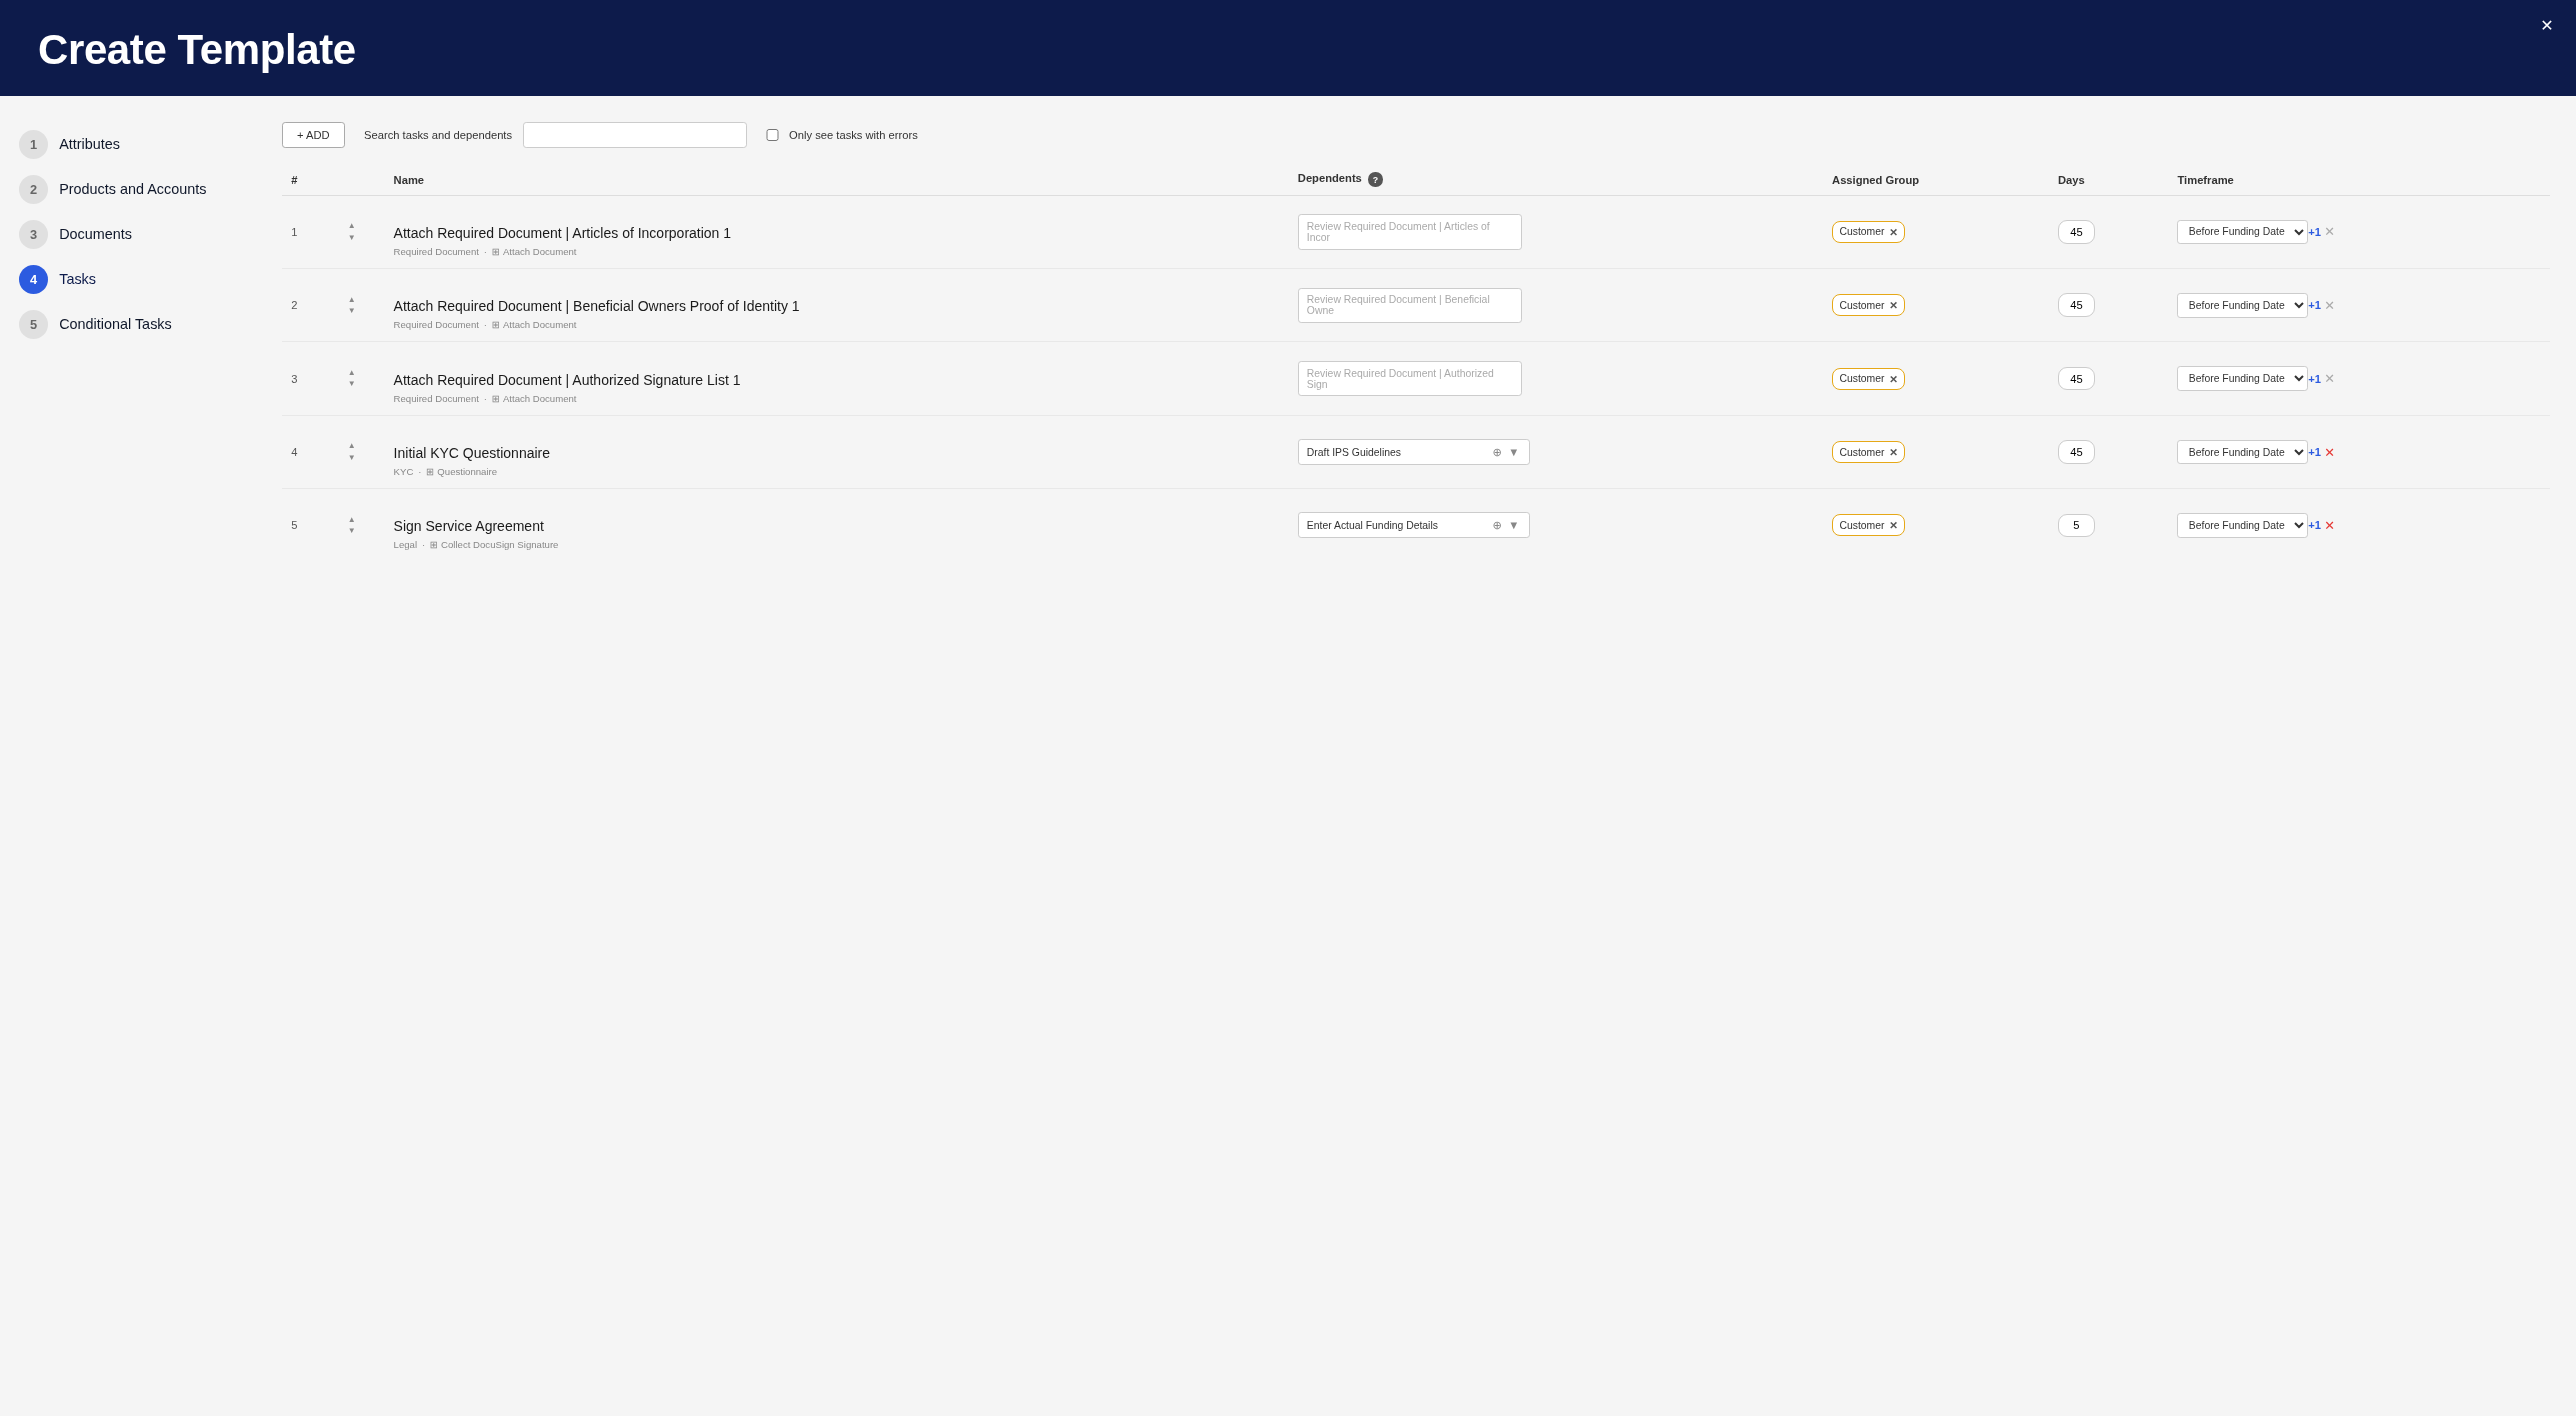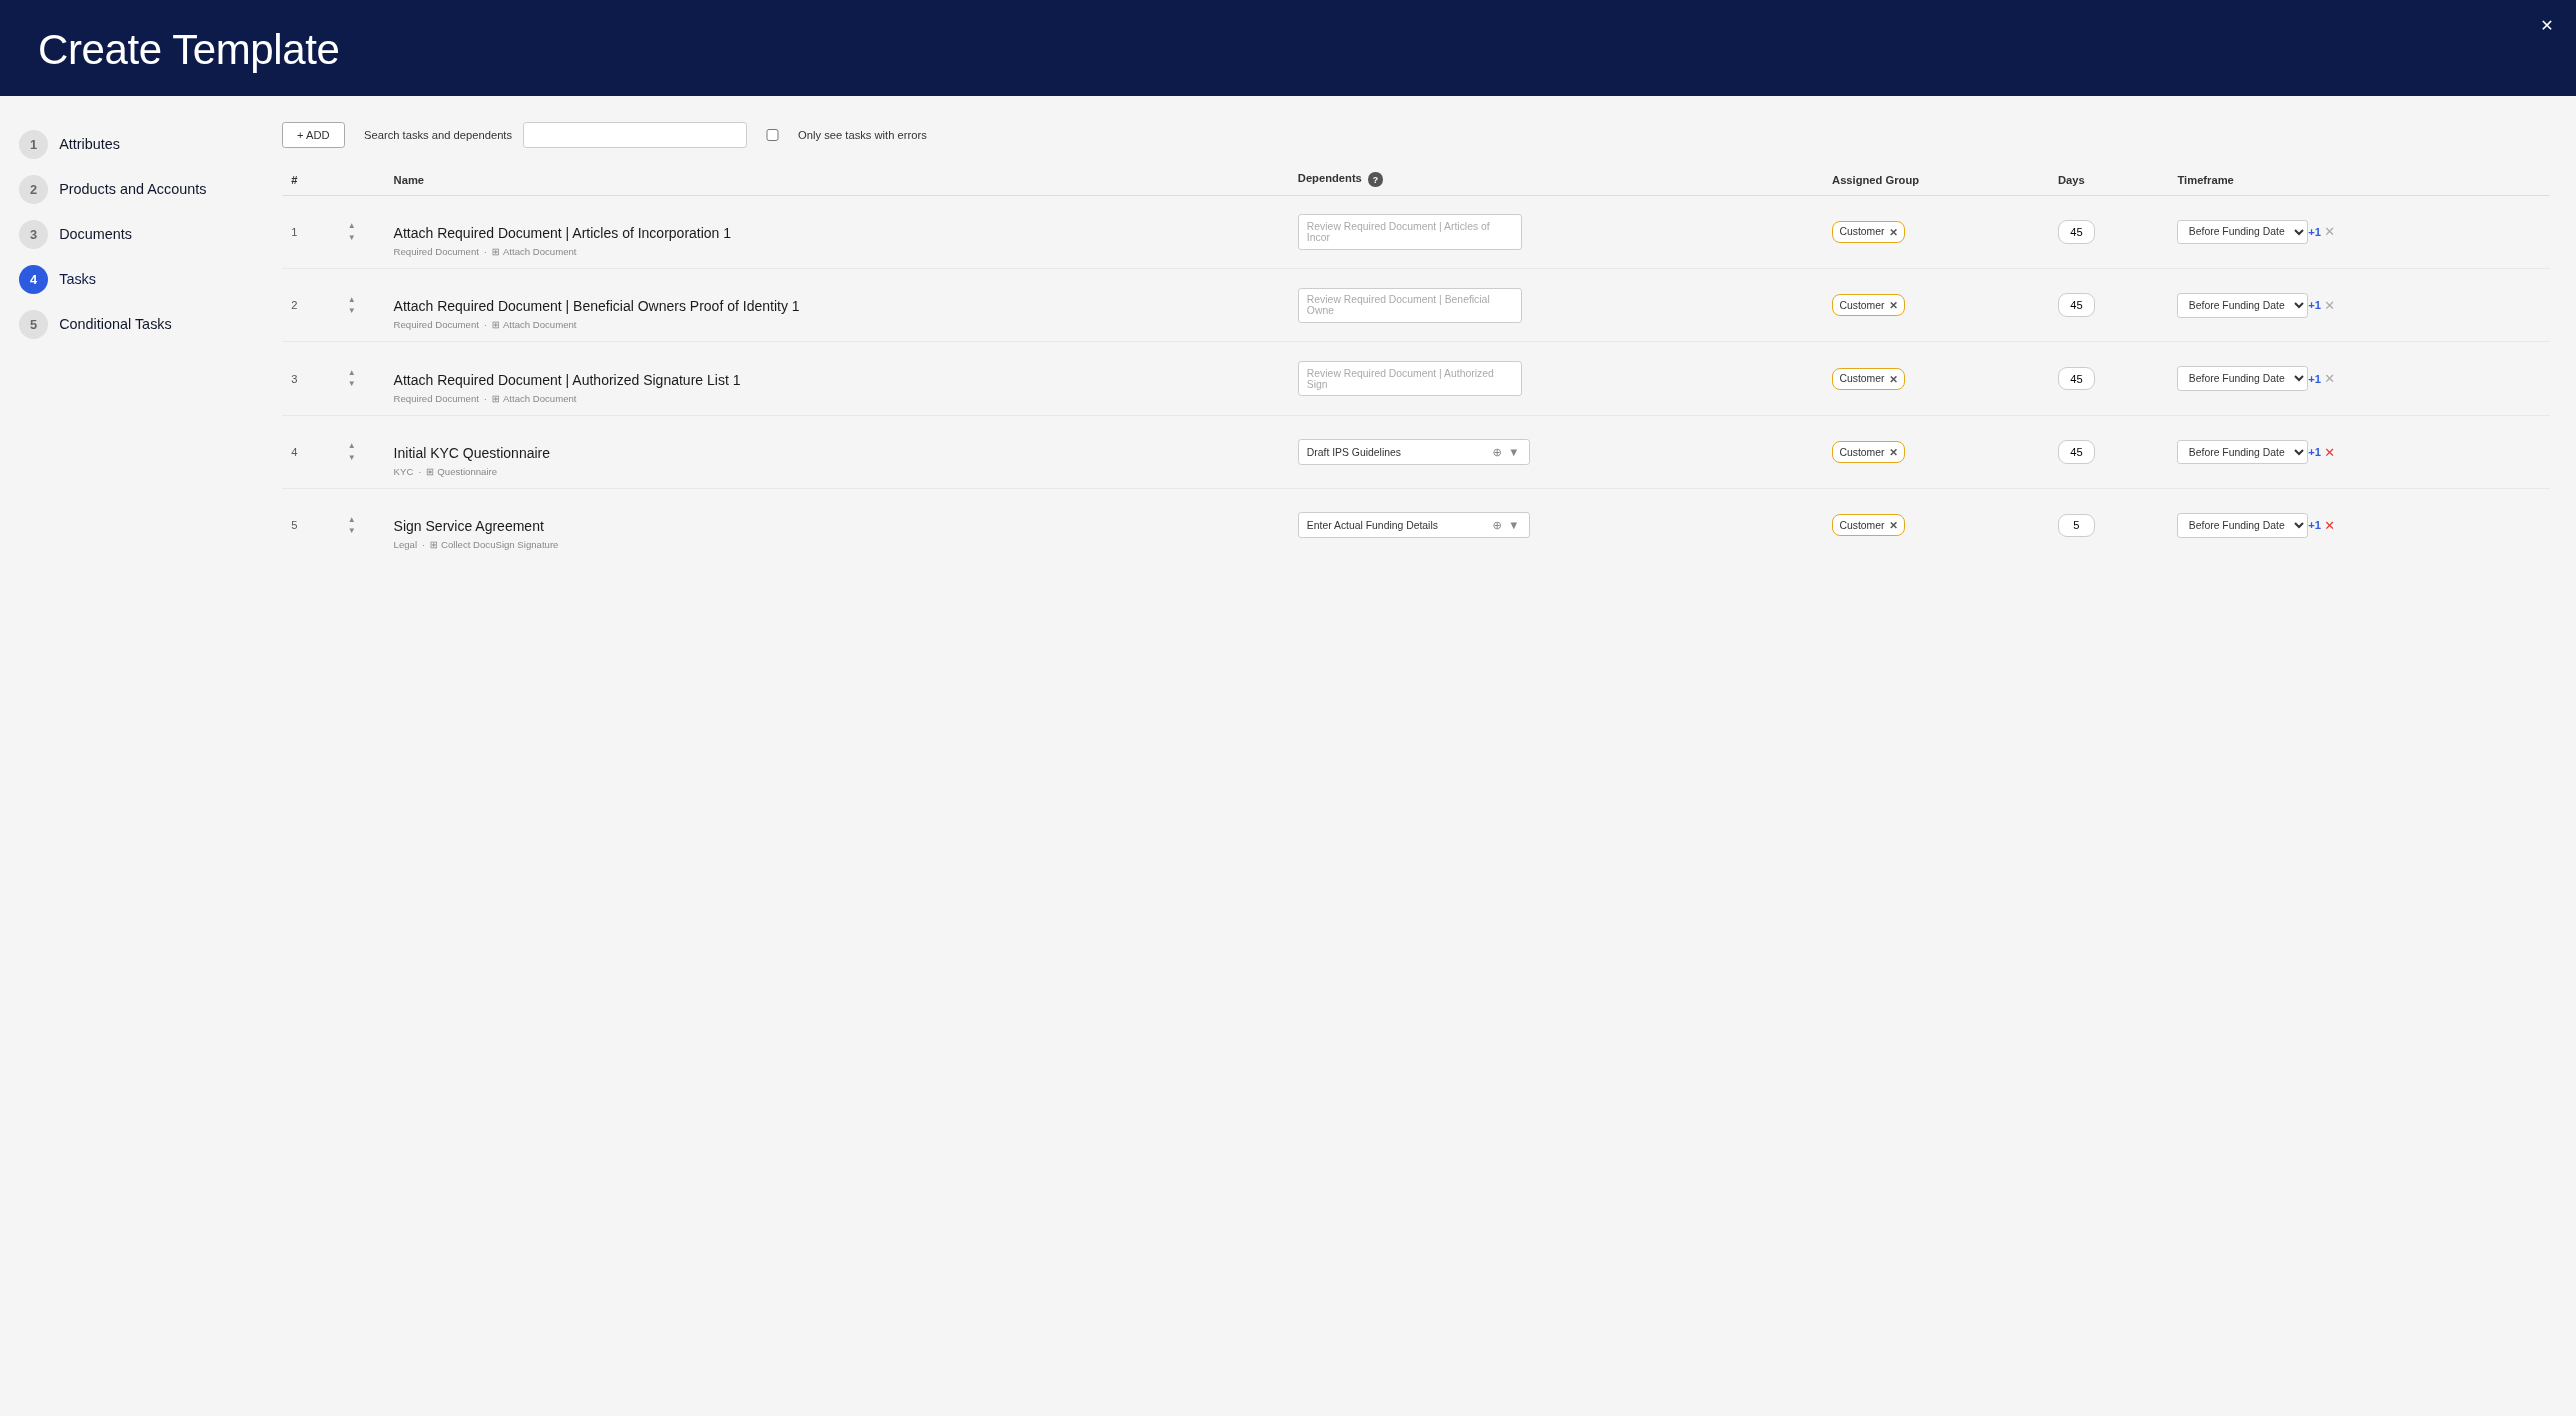--- a/index.html
+++ b/index.html
@@ -7,21 +7,21 @@
 
     
     .header {
       background: #0d1b4b;
       color: white;
       padding: 25.6px 38px 22.4px;
       position: relative;
     }
     .header h1 {
       font-size: 42px;
-      font-weight: 400;
+      font-weight: 700;
       letter-spacing: -0.4px;
     }
     .close-btn {
       position: absolute;
       top: 16px;
       right: 22.4px;
       color: white;
       background: none;
       border: none;
       font-size: 16px;
@@ -138,21 +138,21 @@
       border: 0.8px solid #ccc;
       border-radius: 3.2px;
       padding: 5.6px 9.6px;
       font-size: 11.2px;
       width: 224px;
       outline: none;
     }
     .errors-section {
       display: flex;
       align-items: center;
-      gap: 19px;
+      gap: 10px;
       font-size: 11.2px;
       color: #333;
       white-space: nowrap;
     }
     .checkbox-input {
       width: 12.8px;
       height: 12.8px;
       border: 0.8px solid #aaa;
       background: white;
     }

